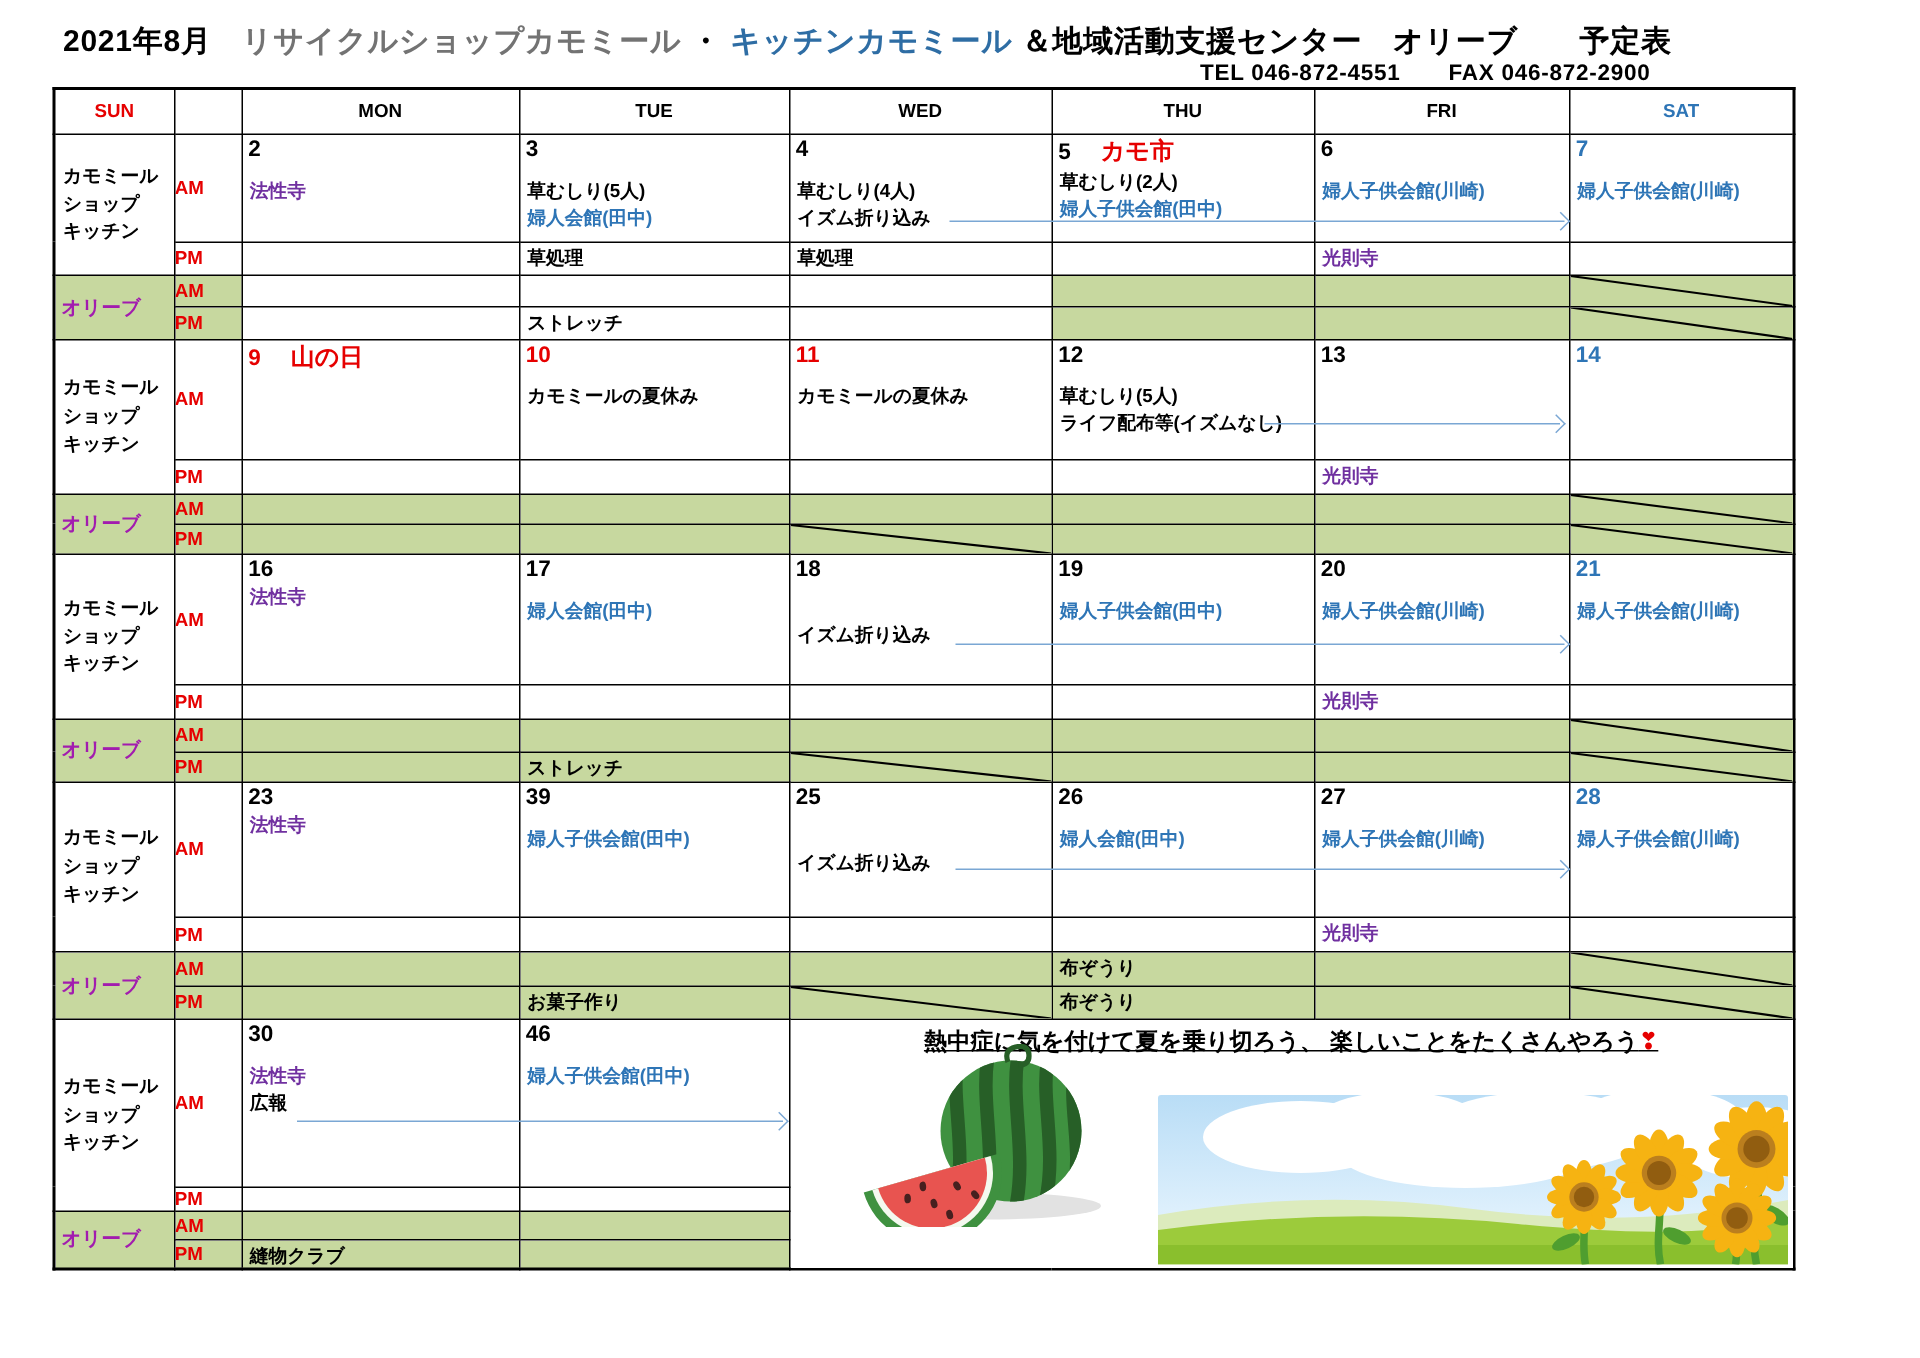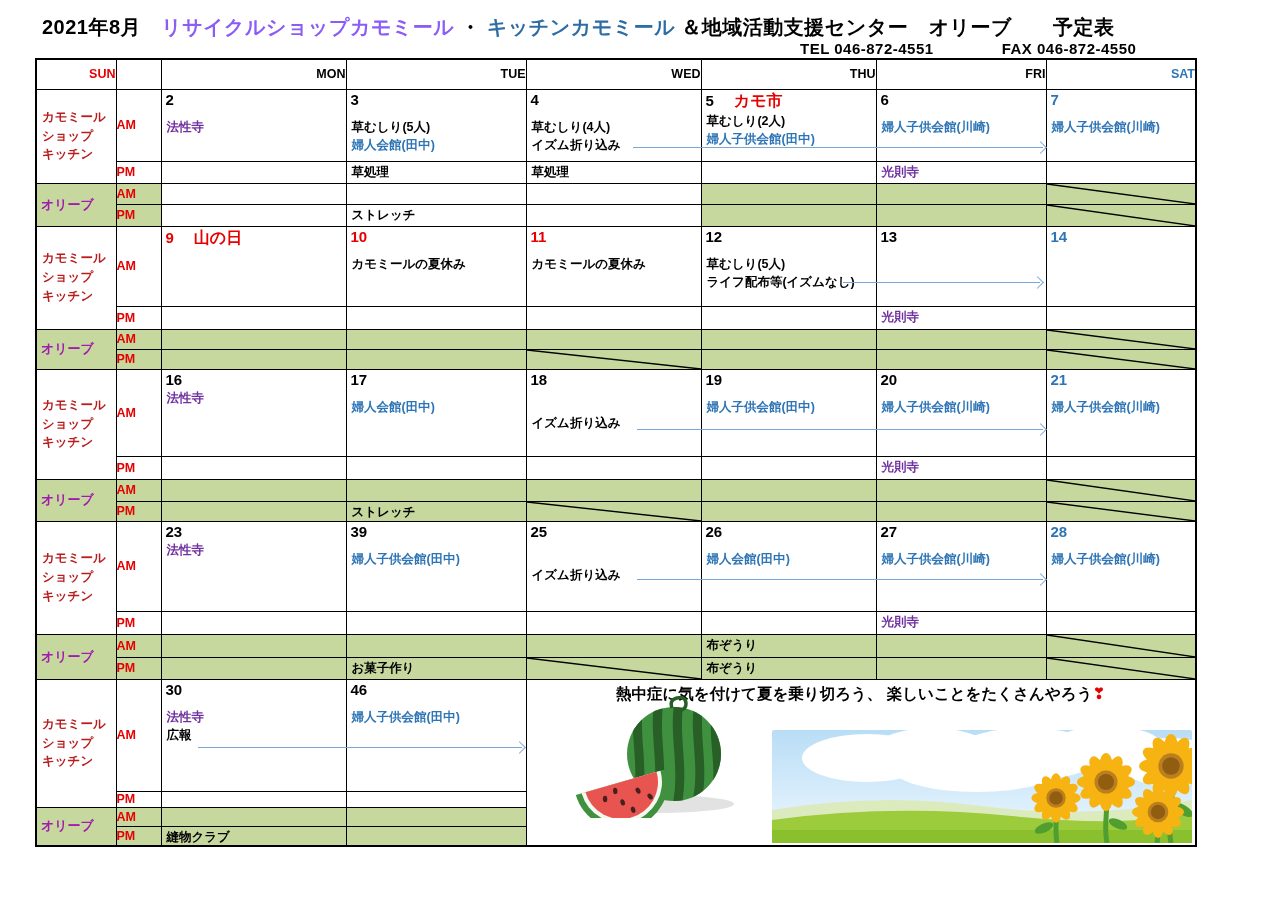--- a/index.html
+++ b/index.html
@@ -1,38 +1,38 @@
 <!DOCTYPE html>
 <html><head>
 <meta charset="utf-8">
 <style>
   html,body{margin:0;padding:0;background:#fff;}
   body{font-family:"Liberation Sans","DejaVu Sans",sans-serif;font-weight:bold;color:#000;}
   #page{position:relative;width:1280px;height:905px;background:#fff;overflow:hidden;}
 
   
   .title{position:absolute;left:42px;top:14px;white-space:nowrap;font-size:20px;letter-spacing:.5px;}
-  .title .t-red{color:#8b5cf6;margin-left:14px;margin-top:20px;}
+  .title .t-red{color:#737373;margin-left:14px;margin-top:20px;}
   .title .t-blue{color:#2e6da4;}
-  .contact{position:absolute;top:40px;left:800px;display:flex;gap:68px;font-size:15px;letter-spacing:.5px;}
+  .contact{position:absolute;top:40px;left:800px;display:flex;gap:32px;font-size:15px;letter-spacing:.5px;}
 
   
   table.cal{border-collapse:collapse;table-layout:fixed;position:absolute;left:35px;top:58px;width:1160px;border:2px solid #000;}
   .cal td,.cal th{border:1px solid #000;padding:0;vertical-align:top;overflow:hidden;}
-  .cal th{font-size:12.5px;text-align:right;vertical-align:middle;font-weight:bold;background:#fff;}
+  .cal th{font-size:12.5px;text-align:center;vertical-align:middle;font-weight:bold;background:#fff;}
   th.sun{color:#e60000;}
   th.sat{color:#2e75b6;}
 
   .g{background:#c7d89f;}
   td.x{position:relative;}
   svg.cross{position:absolute;left:0;top:0;width:100%;height:100%;display:block;}
   svg.cross line{stroke:#000;stroke-width:1.4;vector-effect:non-scaling-stroke;}
 
   td.lab{vertical-align:middle;}
-  td.lab.cam{color:#b91c1c;font-size:12.5px;line-height:1.5;padding-left:5px;}
+  td.lab.cam{color:#000000;font-size:12.5px;line-height:1.5;padding-left:5px;}
   td.lab.oli{color:#a21caf;font-size:13px;padding-left:4px;}
   td.time{vertical-align:middle;text-align:left;color:#e60000;font-size:12.5px;}
 
   .numrow{margin:1px 0 0 4px;white-space:nowrap;}
   .num{font-size:15px;}
   .num.bluenum{color:#2e75b6;}
   .num.rednum{color:#e60000;}
   .tag{color:#e60000;font-size:16px;margin-left:20px;}
   .line{display:block;font-size:12.5px;line-height:1.3;margin:10px 0 0 5px;white-space:nowrap;}
   .line + .line{margin-top:2px;}
@@ -42,21 +42,21 @@
   .black{color:#000;}
   .red{color:#000000;}
   .blue{color:#2e75b6;}
   .purple{color:#7030a0;}
 
   
   .arrow{position:absolute;height:0;border-top:1.5px solid #7aa7d4;}
   .arrow .head{position:absolute;right:-2px;top:-5.5px;width:8px;height:8px;border-top:1.5px solid #7aa7d4;border-right:1.5px solid #7aa7d4;transform:rotate(45deg);}
 
   
-  td.bigcell{position:relative;background:#fff;}
+  td.bigcell{position:relative;background:#fff;text-decoration:underline;}
   .msg{margin-top:4px;text-align:center;font-size:15.5px;white-space:nowrap;}
   .msg .red{color:#e60000;}
   .art{position:absolute;}
 
   .footnote{position:absolute;left:868px;top:849px;font-size:13.5px;}
 </style>
 </head>
 <body>
 
 <div id="page">
@@ -64,21 +64,21 @@
   <div class="title">
     <span class="t-black">2021年8月</span>
     <span class="t-red">リサイクルショップカモミール</span>
     <span class="t-black">・</span>
     <span class="t-blue">キッチンカモミール</span>
     <span class="t-black">＆地域活動支援センター　オリーブ　　予定表</span>
   </div>
 
   <div class="contact">
     <span>TEL 046-872-4551</span>
-    <span>FAX 046-872-4550</span>
+    <span>FAX 046-872-2900</span>
   </div>
 
   <table class="cal">
     <colgroup>
       <col style="width:80px">
         <col style="width:45px">
         <col style="width:185px">
         <col style="width:180px">
       <col style="width:175px">
         <col style="width:175px">

